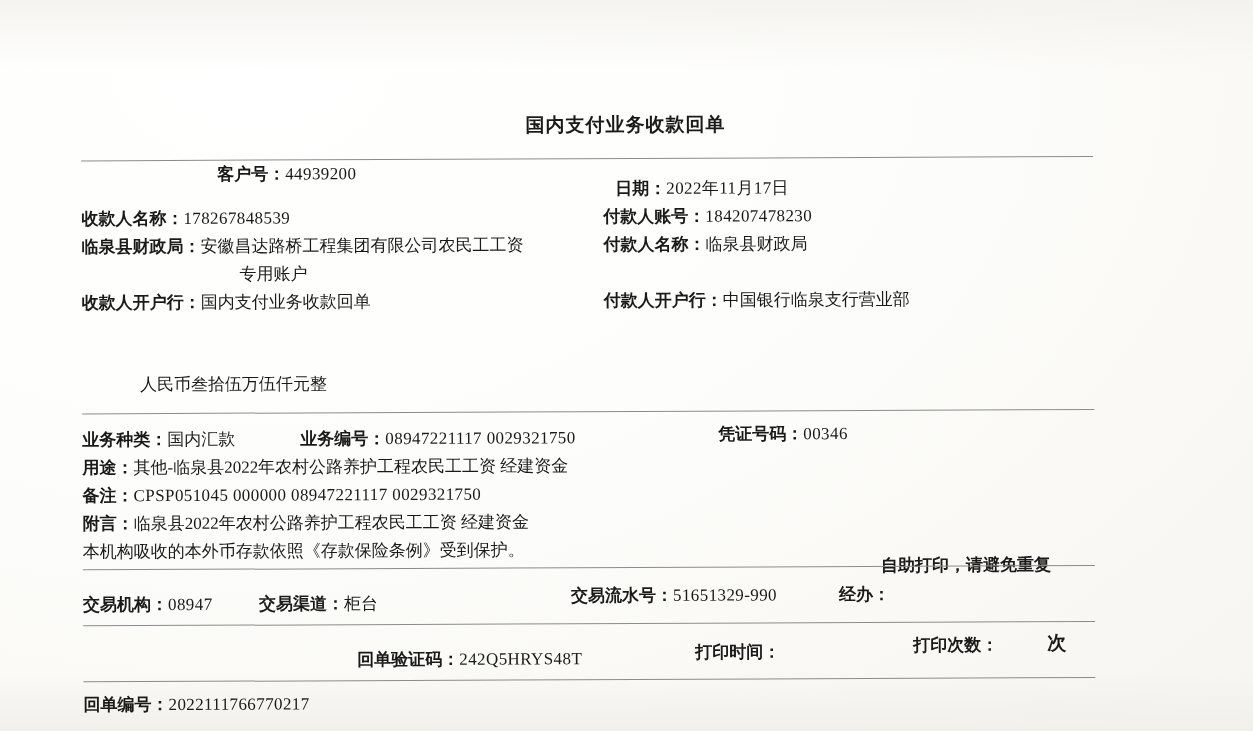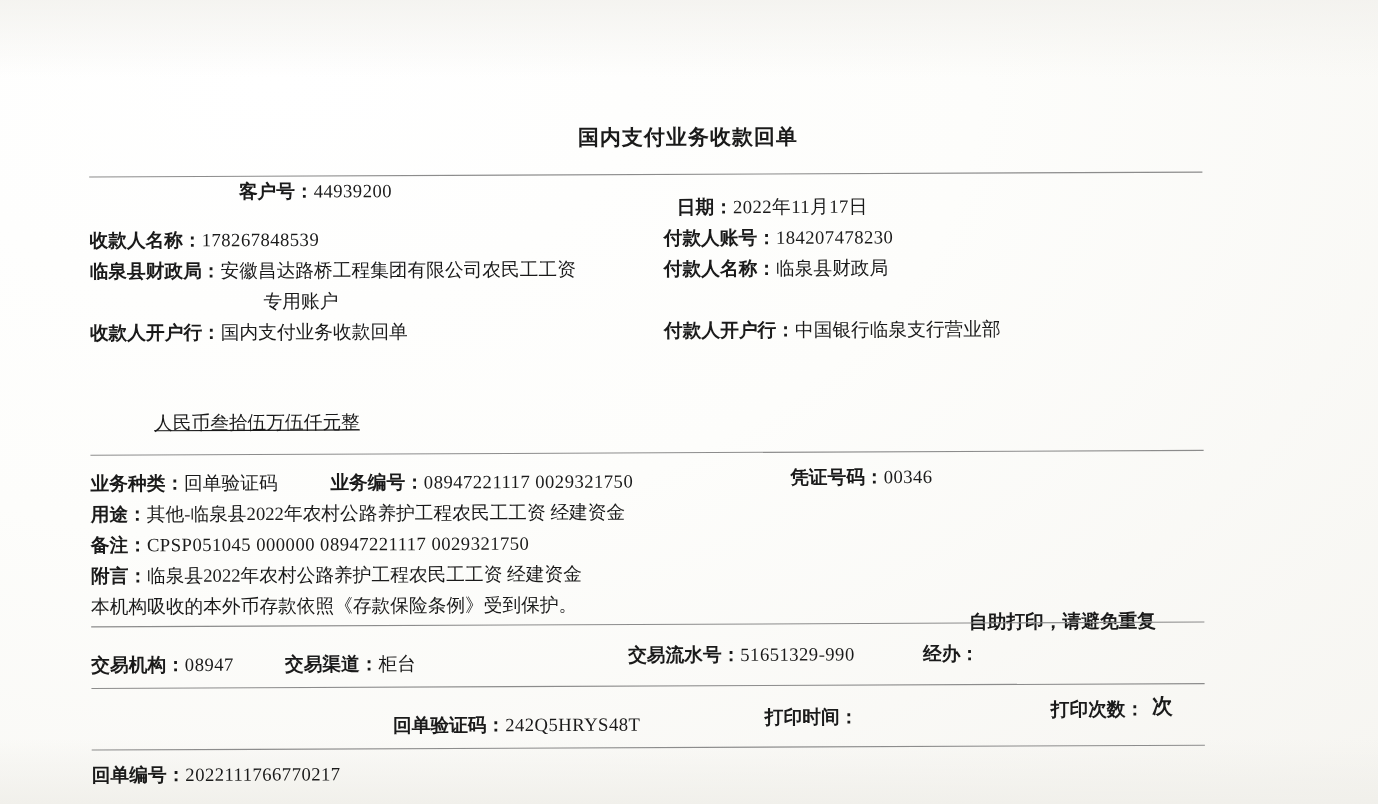--- a/index.html
+++ b/index.html
@@ -76,42 +76,42 @@
   .l-bank   { left: 82px;  top: 288px; }
 
   
   .r-date   { left: 616px; top: 176px; }
   .r-acct   { left: 604px; top: 204px; }
   .r-name   { left: 604px; top: 232px; }
   .r-bank   { left: 604px; top: 288px; }
 
   
   .amt-num  { left: 82px;  top: 342px; }
-  .amt-cn   { left: 140px; top: 370px; text-decoration: underline; }
+  .amt-cn   { left: 140px; top: 370px; }
 
   
   .m-type   { left: 82px;  top: 425px; }
   .m-no     { left: 300px; top: 425px; }
   .m-voucher{ left: 718px; top: 422px; }
   .m-use    { left: 82px;  top: 453px; }
   .m-memo   { left: 82px;  top: 481px; }
   .m-note   { left: 82px;  top: 509px; }
   .m-insure { left: 82px;  top: 537px; }
 
   .self-print { left: 880px; top: 554px; font-weight: 700; }
 
   .f-org    { left: 82px;  top: 590px; }
   .f-chan   { left: 258px; top: 590px; }
   .f-serial { left: 570px; top: 583px; }
   .f-oper   { left: 838px; top: 583px; }
 
   .b-no     { left: 82px;  top: 646px; margin-top: 44px; }
   .b-code   { left: 356px; top: 646px; }
   .b-ptime  { left: 694px; top: 640px; }
-  .b-pcount { left: 954px; top: 634px; }
+  .b-pcount { left: 912px; top: 634px; }
   .b-times  { left: 1046px; top: 632px; font-weight: 700; font-size: 19px; }
 </style>
 </head>
 <body>
 
 <div class="paper"></div>
 <div class="scan-shade-top"></div>
 <div class="scan-shade-bottom"></div>
 
 <div class="doc">
@@ -157,21 +157,21 @@
   </div>
 
 
   <div class="row amt-cn">
     <span class="val">人民币叁拾伍万伍仟元整</span>
   </div>
 
   <div class="rule r2"></div>
 
   <div class="row m-type">
-    <span class="lbl">业务种类：</span><span class="val">回单验证码</span>
+    <span class="lbl">业务种类：</span><span class="val">国内汇款</span>
   </div>
 
   <div class="row m-no">
     <span class="lbl">业务编号：</span><span class="val mono">08947221117 0029321750</span>
   </div>
 
   <div class="row m-voucher">
     <span class="lbl">凭证号码：</span><span class="val mono">00346</span>
   </div>
 

